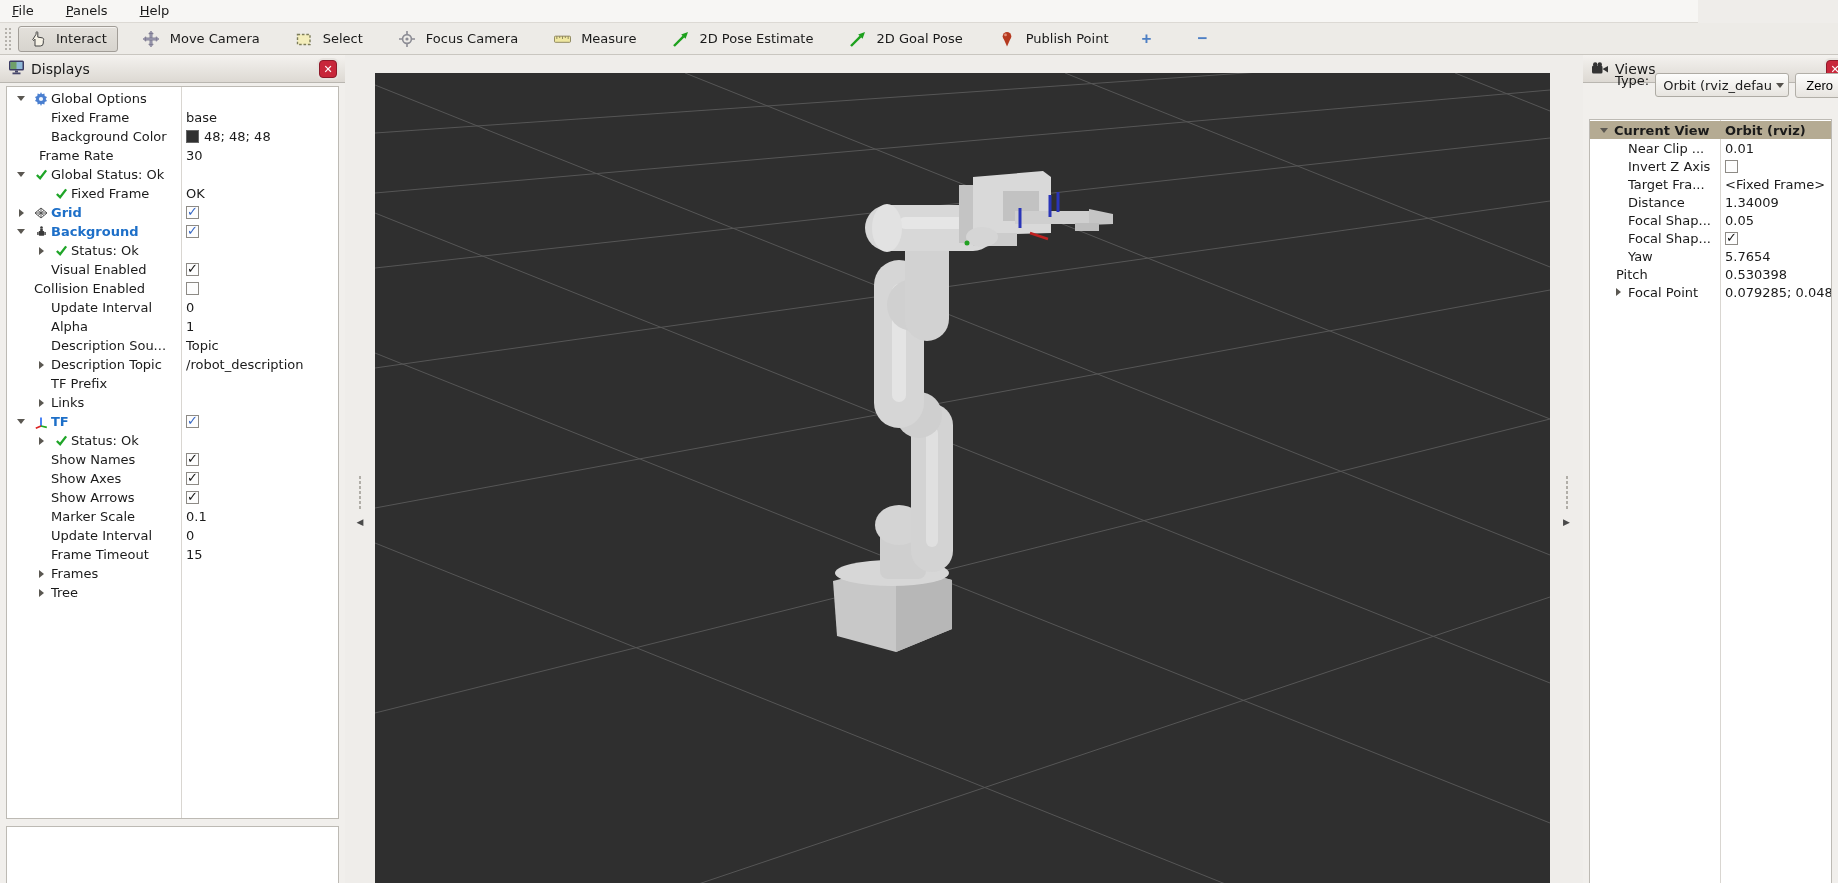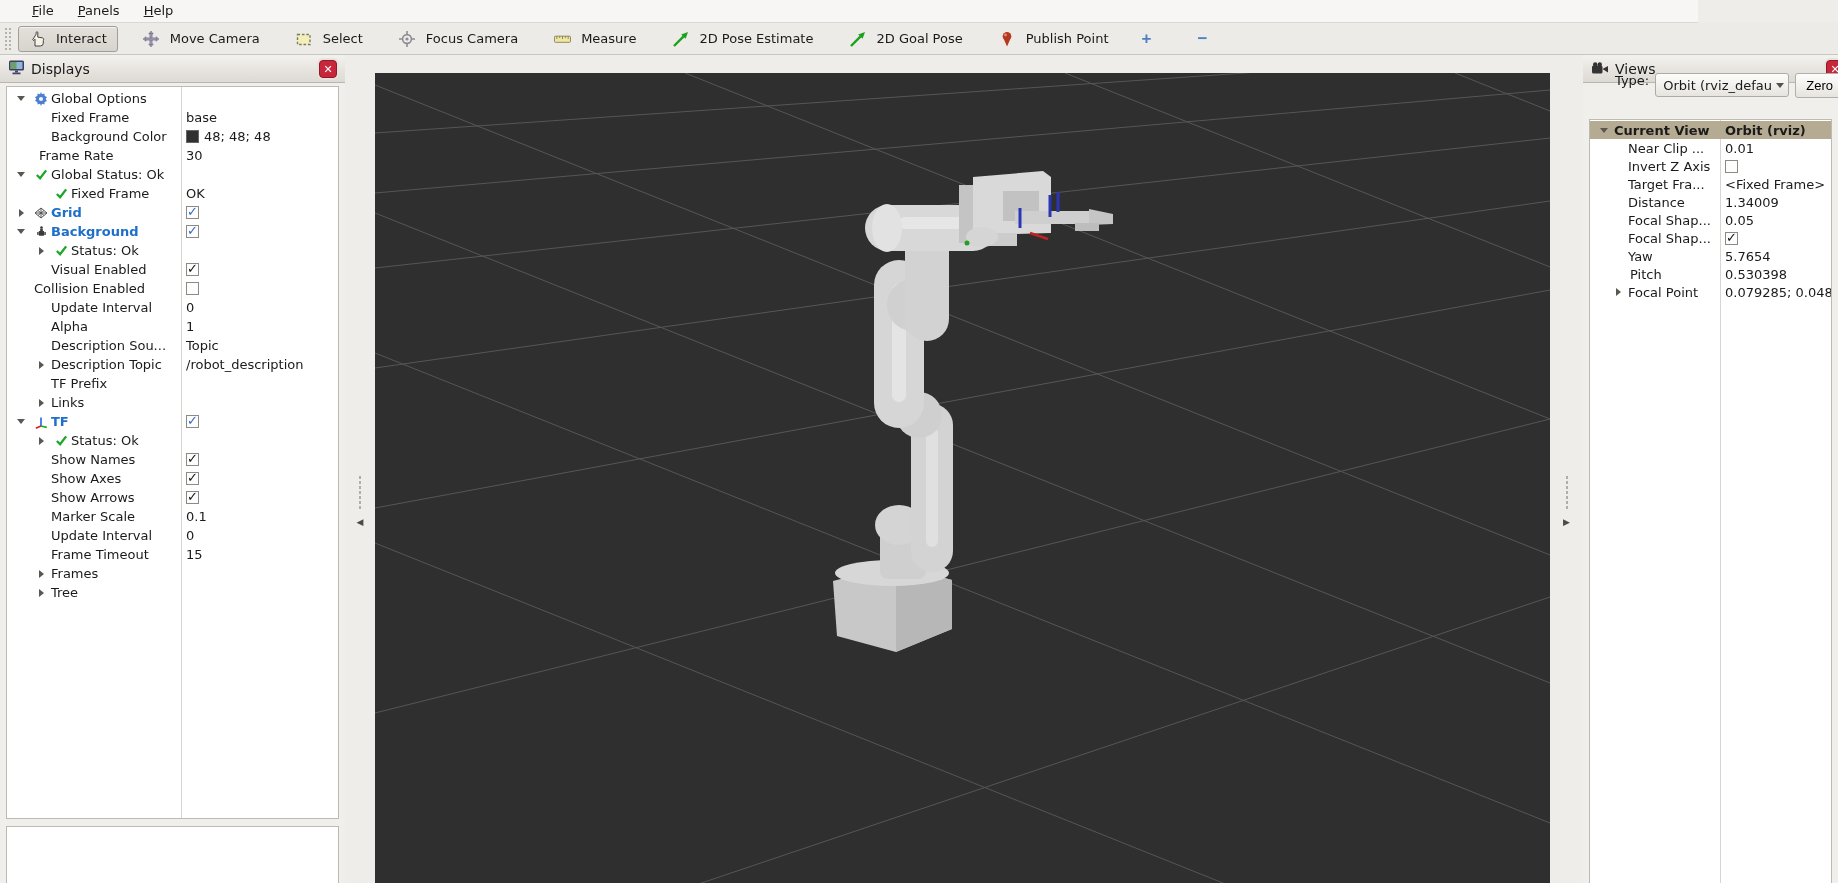--- a/index.html
+++ b/index.html
@@ -2,21 +2,21 @@
 <html><head>
 <meta charset="utf-8">
 <style>
   * { margin:0; padding:0; box-sizing:border-box; }
   html,body { width:1838px; height:883px; overflow:hidden;
     font-family:"DejaVu Sans","Liberation Sans",sans-serif; font-size:13px; color:#1a1a1a;
     background:#efedea; }
 
   
   #menubar { position:absolute; left:0; top:0; width:1698px; height:23px;
-    background:#f7f6f4; border-bottom:1px solid #dcd9d4; display:flex; align-items:center; padding-left:20px; }
+    background:#f7f6f4; border-bottom:1px solid #dcd9d4; display:flex; align-items:center; padding-left:0;gap:8px; }
   .menu-item { padding:2px 12px 3px 12px; cursor:default; }
   .menu-item u { text-decoration:underline; }
 
   
   #toolbar { position:absolute; left:0; top:23px; width:1838px; height:32px;
     background:#edebe7; border-bottom:1px solid #c9c6c0; display:flex; align-items:center; }
   .drag-handle { width:8px; height:24px; margin:0 6px 0 4px;
     background-image:radial-gradient(#b5b2ac 1px, transparent 1.2px); background-size:4px 4px; }
   .tool { display:flex; align-items:center; gap:10px; height:26px; padding:0 10px;
     margin-right:14px; border:1px solid transparent; border-radius:3px; background:transparent; }
@@ -638,21 +638,21 @@
           </span>
         </div>
         <div class="trow vrow">
           <span class="cell-name" style="padding-left: 18px;">
             <span class="arrow-slot"></span>
             <span class="lbl">Yaw</span>
           </span>
           <span class="cell-val">5.7654</span>
         </div>
         <div class="trow vrow">
-          <span class="cell-name" style="padding-left: 20px;">
+          <span class="cell-name" style="padding-left: 6px;">
             <span class="arrow-slot"></span>
             <span class="lbl">Pitch</span>
           </span>
           <span class="cell-val">0.530398</span>
         </div>
         <div class="trow vrow">
           <span class="cell-name" style="padding-left: 18px;">
             <span class="arrow-slot">
               <span class="tri right"></span>
             </span>

